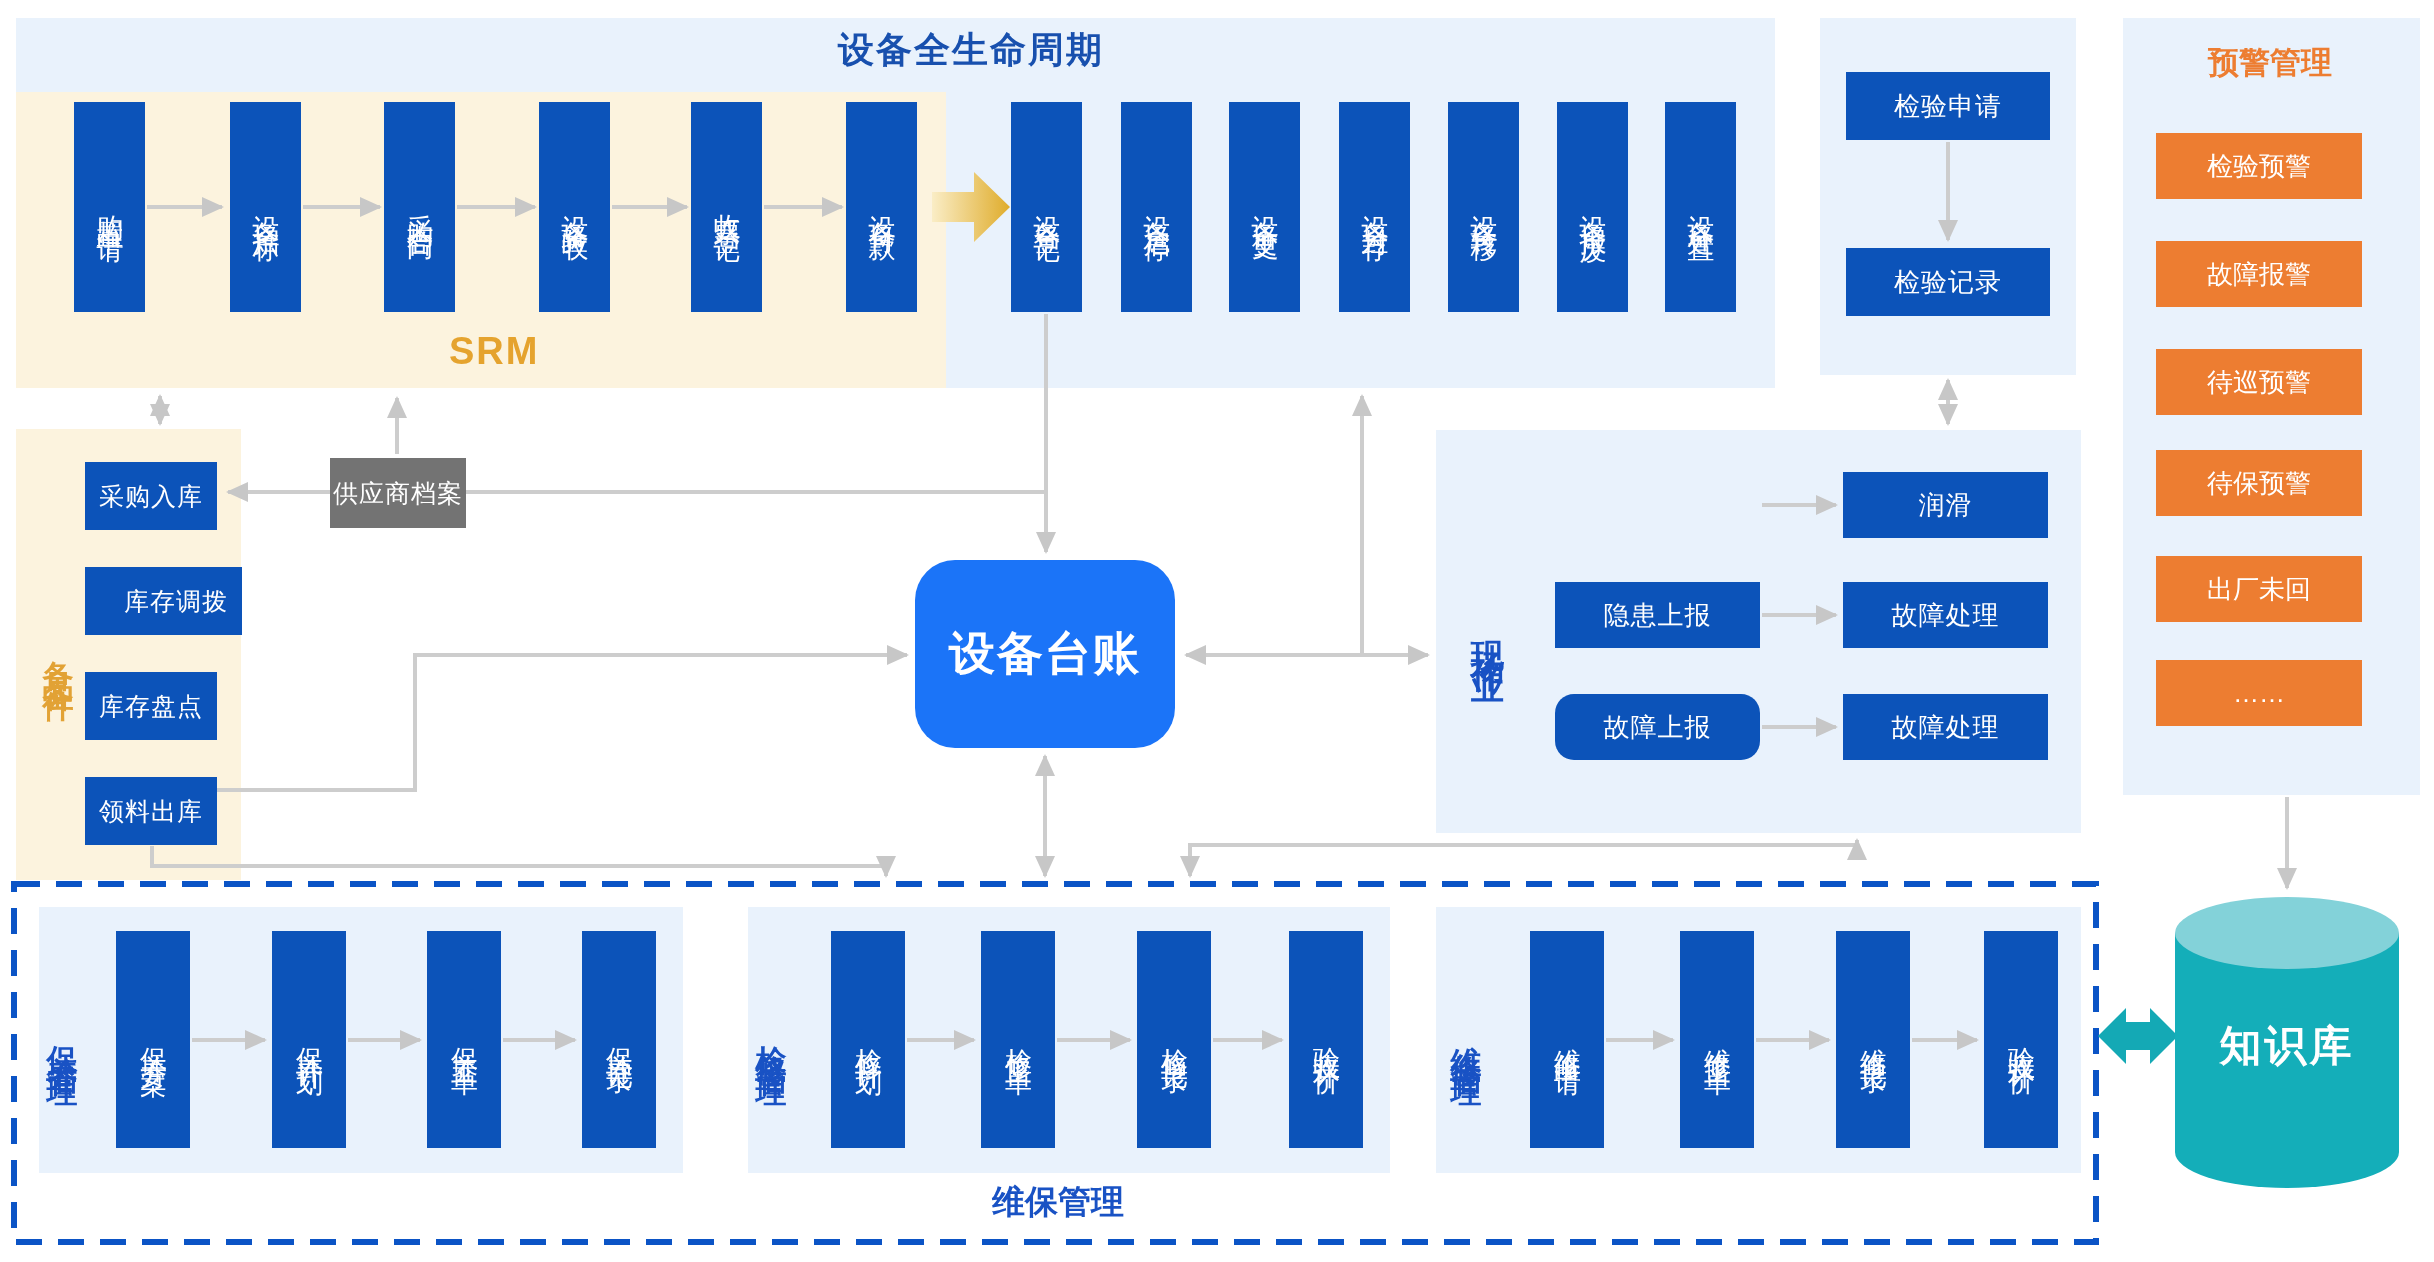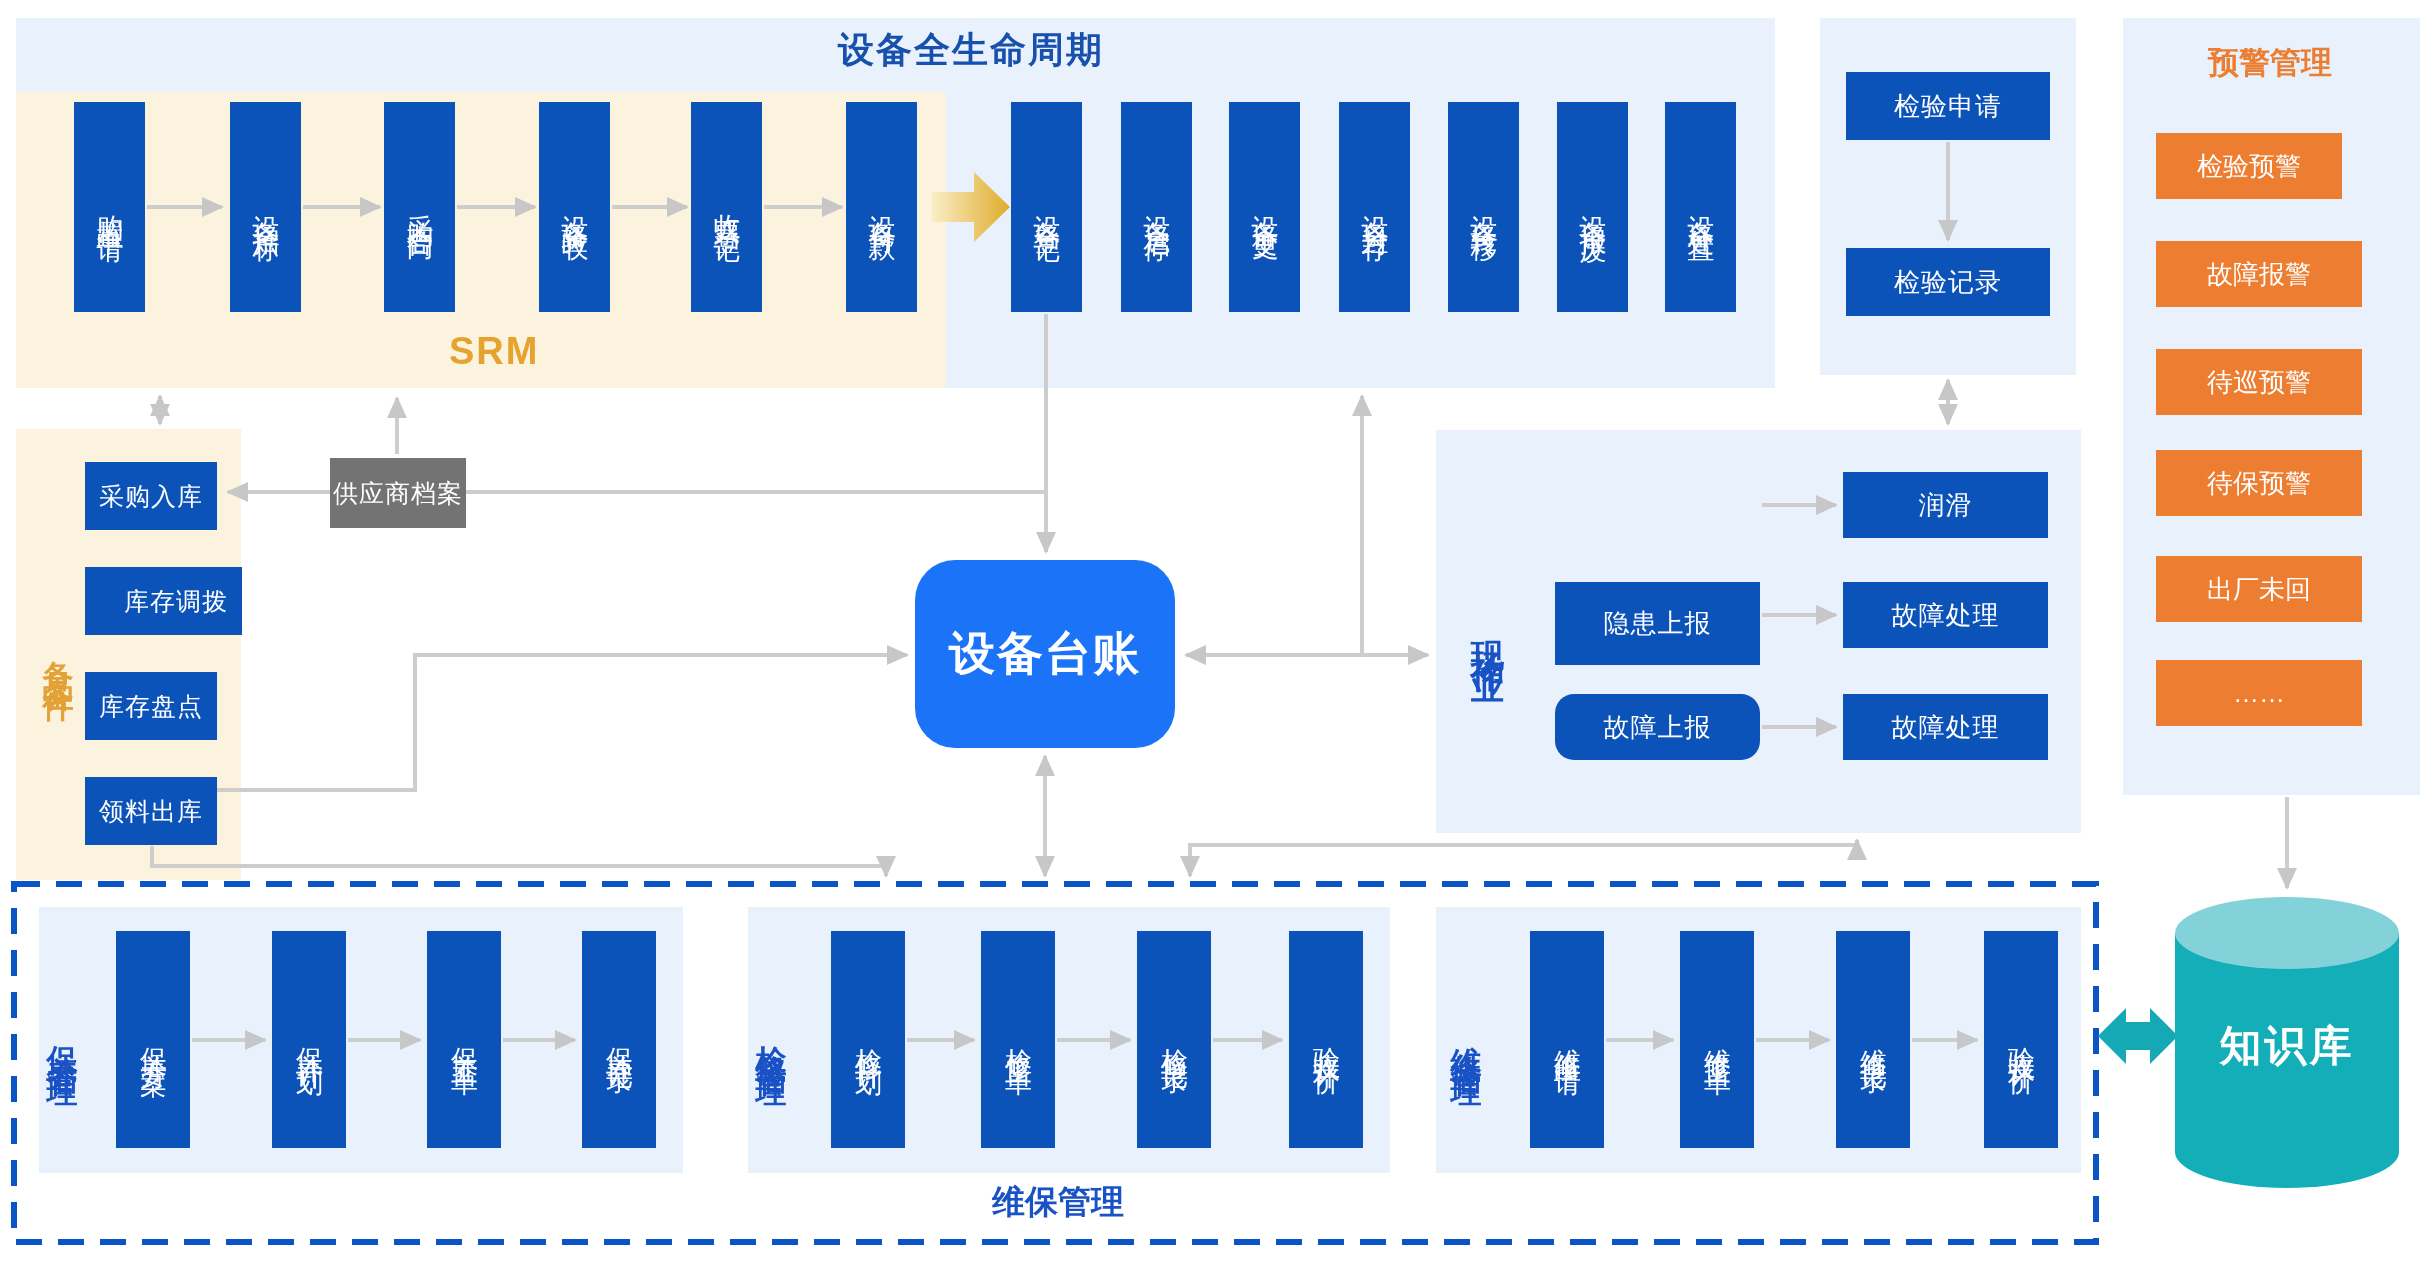--- a/index.html
+++ b/index.html
@@ -135,38 +135,38 @@
   <div class="box vbox" style="left:1121px;top:102px;width:71px;height:210px;">设备启停</div>
   <div class="box vbox" style="left:1229px;top:102px;width:71px;height:210px;">设备变更</div>
   <div class="box vbox" style="left:1339px;top:102px;width:71px;height:210px;">设备封存</div>
   <div class="box vbox" style="left:1448px;top:102px;width:71px;height:210px;">设备转移</div>
   <div class="box vbox" style="left:1557px;top:102px;width:71px;height:210px;">设备报废</div>
   <div class="box vbox" style="left:1665px;top:102px;width:71px;height:210px;">设备处置</div>
 
   <div class="box hbox" style="left:1846px;top:72px;width:204px;height:68px;">检验申请</div>
   <div class="box hbox" style="left:1846px;top:248px;width:204px;height:68px;">检验记录</div>
 
-  <div class="obox" style="left:2156px;top:133px;width:186px;height:66px;">检验预警</div>
+  <div class="obox" style="left:2156px;top:133px;width:206px;height:66px;">检验预警</div>
   <div class="obox" style="left:2156px;top:241px;width:206px;height:66px;">故障报警</div>
   <div class="obox" style="left:2156px;top:349px;width:206px;height:66px;">待巡预警</div>
   <div class="obox" style="left:2156px;top:556px;width:206px;height:66px;">出厂未回</div>
   <div class="obox" style="left:2156px;top:450px;width:206px;height:66px;">待保预警</div>
   <div class="obox" style="left:2156px;top:660px;width:206px;height:66px;">……</div>
 
   <div class="box hbox" style="left:85px;top:462px;width:132px;height:68px;font-size:25px;">采购入库</div>
   <div class="box hbox" style="left:85px;top:567px;width:132px;height:68px;font-size:25px;padding-left:25px;">库存调拨</div>
   <div class="box hbox" style="left:85px;top:672px;width:132px;height:68px;font-size:25px;">库存盘点</div>
   <div class="box hbox" style="left:85px;top:777px;width:132px;height:68px;font-size:25px;">领料出库</div>
 
   <div class="box hbox" style="left:330px;top:458px;width:136px;height:70px;background:#737373;font-size:25px;">供应商档案</div>
 
   <div class="box" style="left:915px;top:560px;width:260px;height:188px;background:#1B74F8;border-radius:40px;font-size:46px;font-weight:bold;letter-spacing:2px;">设备台账</div>
 
   <div class="box hbox" style="left:1843px;top:472px;width:205px;height:66px;">润滑</div>
-  <div class="box hbox" style="left:1555px;top:582px;width:205px;height:83px;">隐患上报</div>
+  <div class="box hbox" style="left:1555px;top:582px;width:205px;height:66px;">隐患上报</div>
   <div class="box hbox" style="left:1843px;top:582px;width:205px;height:66px;">故障处理</div>
   <div class="box hbox" style="left:1555px;top:694px;width:205px;height:66px;border-radius:19px;">故障上报</div>
   <div class="box hbox" style="left:1843px;top:694px;width:205px;height:66px;">故障处理</div>
 
   <div class="box vbox" style="left:116px;top:931px;width:74px;height:217px;">保养方案</div>
   <div class="box vbox" style="left:272px;top:931px;width:74px;height:217px;">保养计划</div>
   <div class="box vbox" style="left:427px;top:931px;width:74px;height:217px;">保养工单</div>
   <div class="box vbox" style="left:582px;top:931px;width:74px;height:217px;">保养记录</div>
 
   <div class="box vbox" style="left:831px;top:931px;width:74px;height:217px;">检修计划</div>

